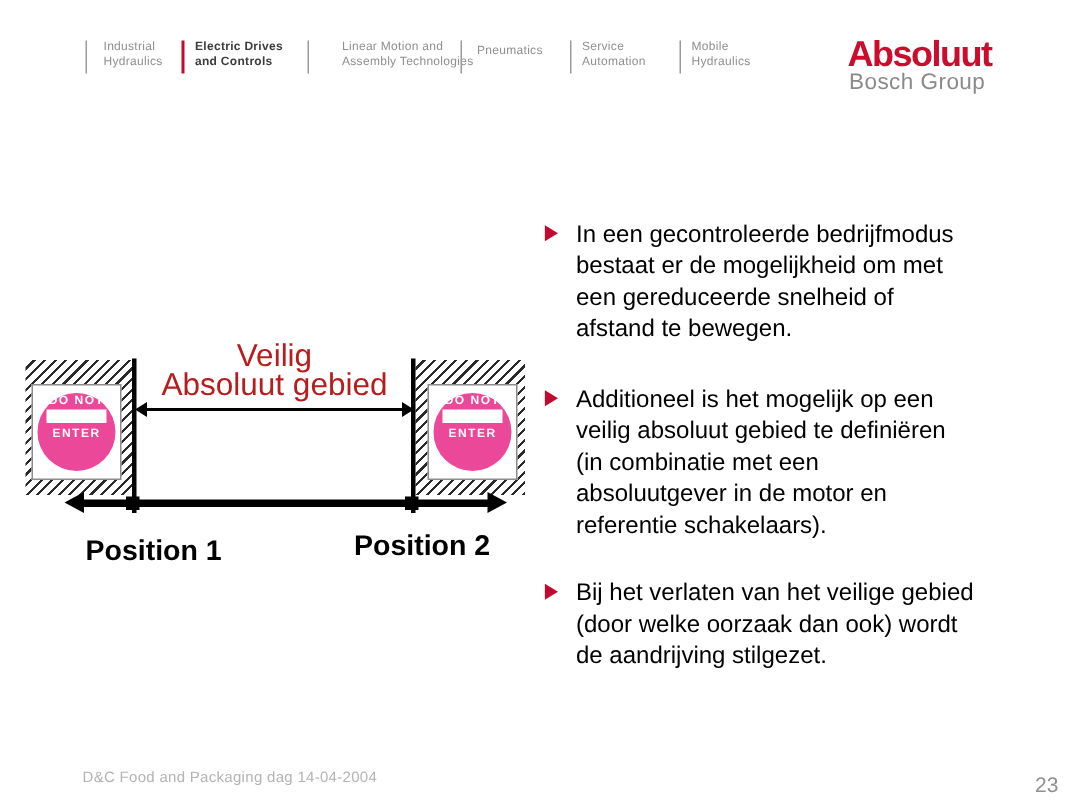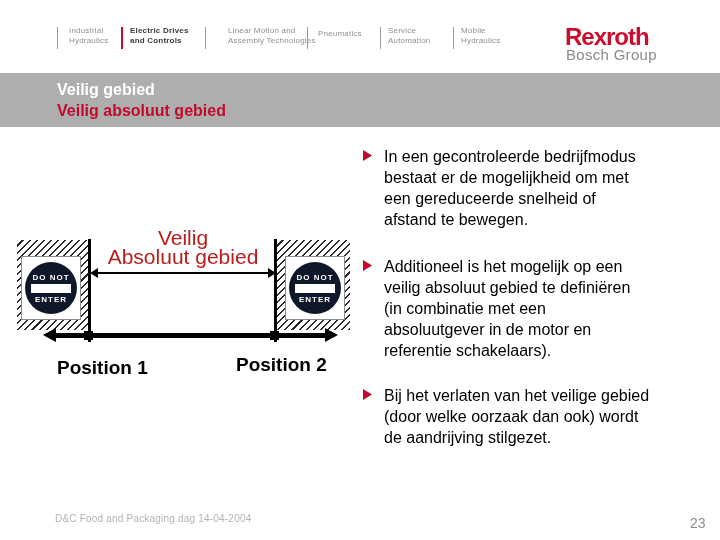--- a/index.html
+++ b/index.html
@@ -32,22 +32,22 @@
   
   .hatch{
     position:absolute;top:240px;width:73px;height:90px;
     background:repeating-linear-gradient(135deg,#ffffff 0px,#ffffff 3.5px,#2a2a2a 3.5px,#2a2a2a 5px);
   }
   .hatch .inner{
     position:absolute;width:58px;height:62px;background:#ffffff;border:1px solid #8c8c8c;
     display:flex;align-items:center;justify-content:center;
   }
   .sign{
-    width:52px;height:52px;border-radius:50%;background:#0f172a;
-    display:flex;flex-direction:column;align-items:center;justify-content:center;
+    width:52px;height:52px;border-radius:50%;background:#ec4899;
+    display:flex;flex-direction:column;align-items:center;
   }
   .sign-text{color:#ffffff;font-size:8px;font-weight:bold;letter-spacing:1px;line-height:9px;white-space:nowrap;}
   .sign-bar{width:40px;height:9px;background:#ffffff;margin:2px 0;}
   .vline{position:absolute;top:239px;width:3px;height:103px;background:#000;}
   .sq{position:absolute;width:9px;height:9px;background:#000;}
   .thin-shaft{position:absolute;left:97px;top:272px;width:172px;height:2px;background:#000;}
   .thin-head{position:absolute;top:268px;width:0;height:0;border-top:5px solid transparent;border-bottom:5px solid transparent;}
   .thin-head.left{left:90px;border-right:8px solid #000;}
   .thin-head.right{left:268px;border-left:8px solid #000;}
   .thick-shaft{position:absolute;left:55px;top:333px;width:271px;height:5px;background:#000;}
@@ -86,28 +86,24 @@
     <div class="seg" style="left:228px">Linear Motion and
 Assembly Technologies</div>
     <div class="sep" style="left:307px"></div>
     <div class="seg single" style="left:318px">Pneumatics</div>
     <div class="sep" style="left:380px"></div>
     <div class="seg" style="left:388px">Service
 Automation</div>
     <div class="sep" style="left:453px"></div>
     <div class="seg" style="left:461px">Mobile
 Hydraulics</div>
-    <div class="logo-rexroth">Rexroth</div>
+    <div class="logo-rexroth">Absoluut</div>
     <div class="logo-bosch">Bosch Group</div>
   </div>
 
-  <div class="title-bar">
-    <div class="title-line l1">Veilig gebied</div>
-    <div class="title-line l2">Veilig absoluut gebied</div>
-  </div>
 
   <div>
 
     <div class="area-label">Veilig
 Absoluut gebied</div>
 
     <div class="hatch" style="left:17px">
       <div class="inner" style="left:4px;top:16px">
         <div class="sign">
           <span class="sign-text">DO NOT</span>

